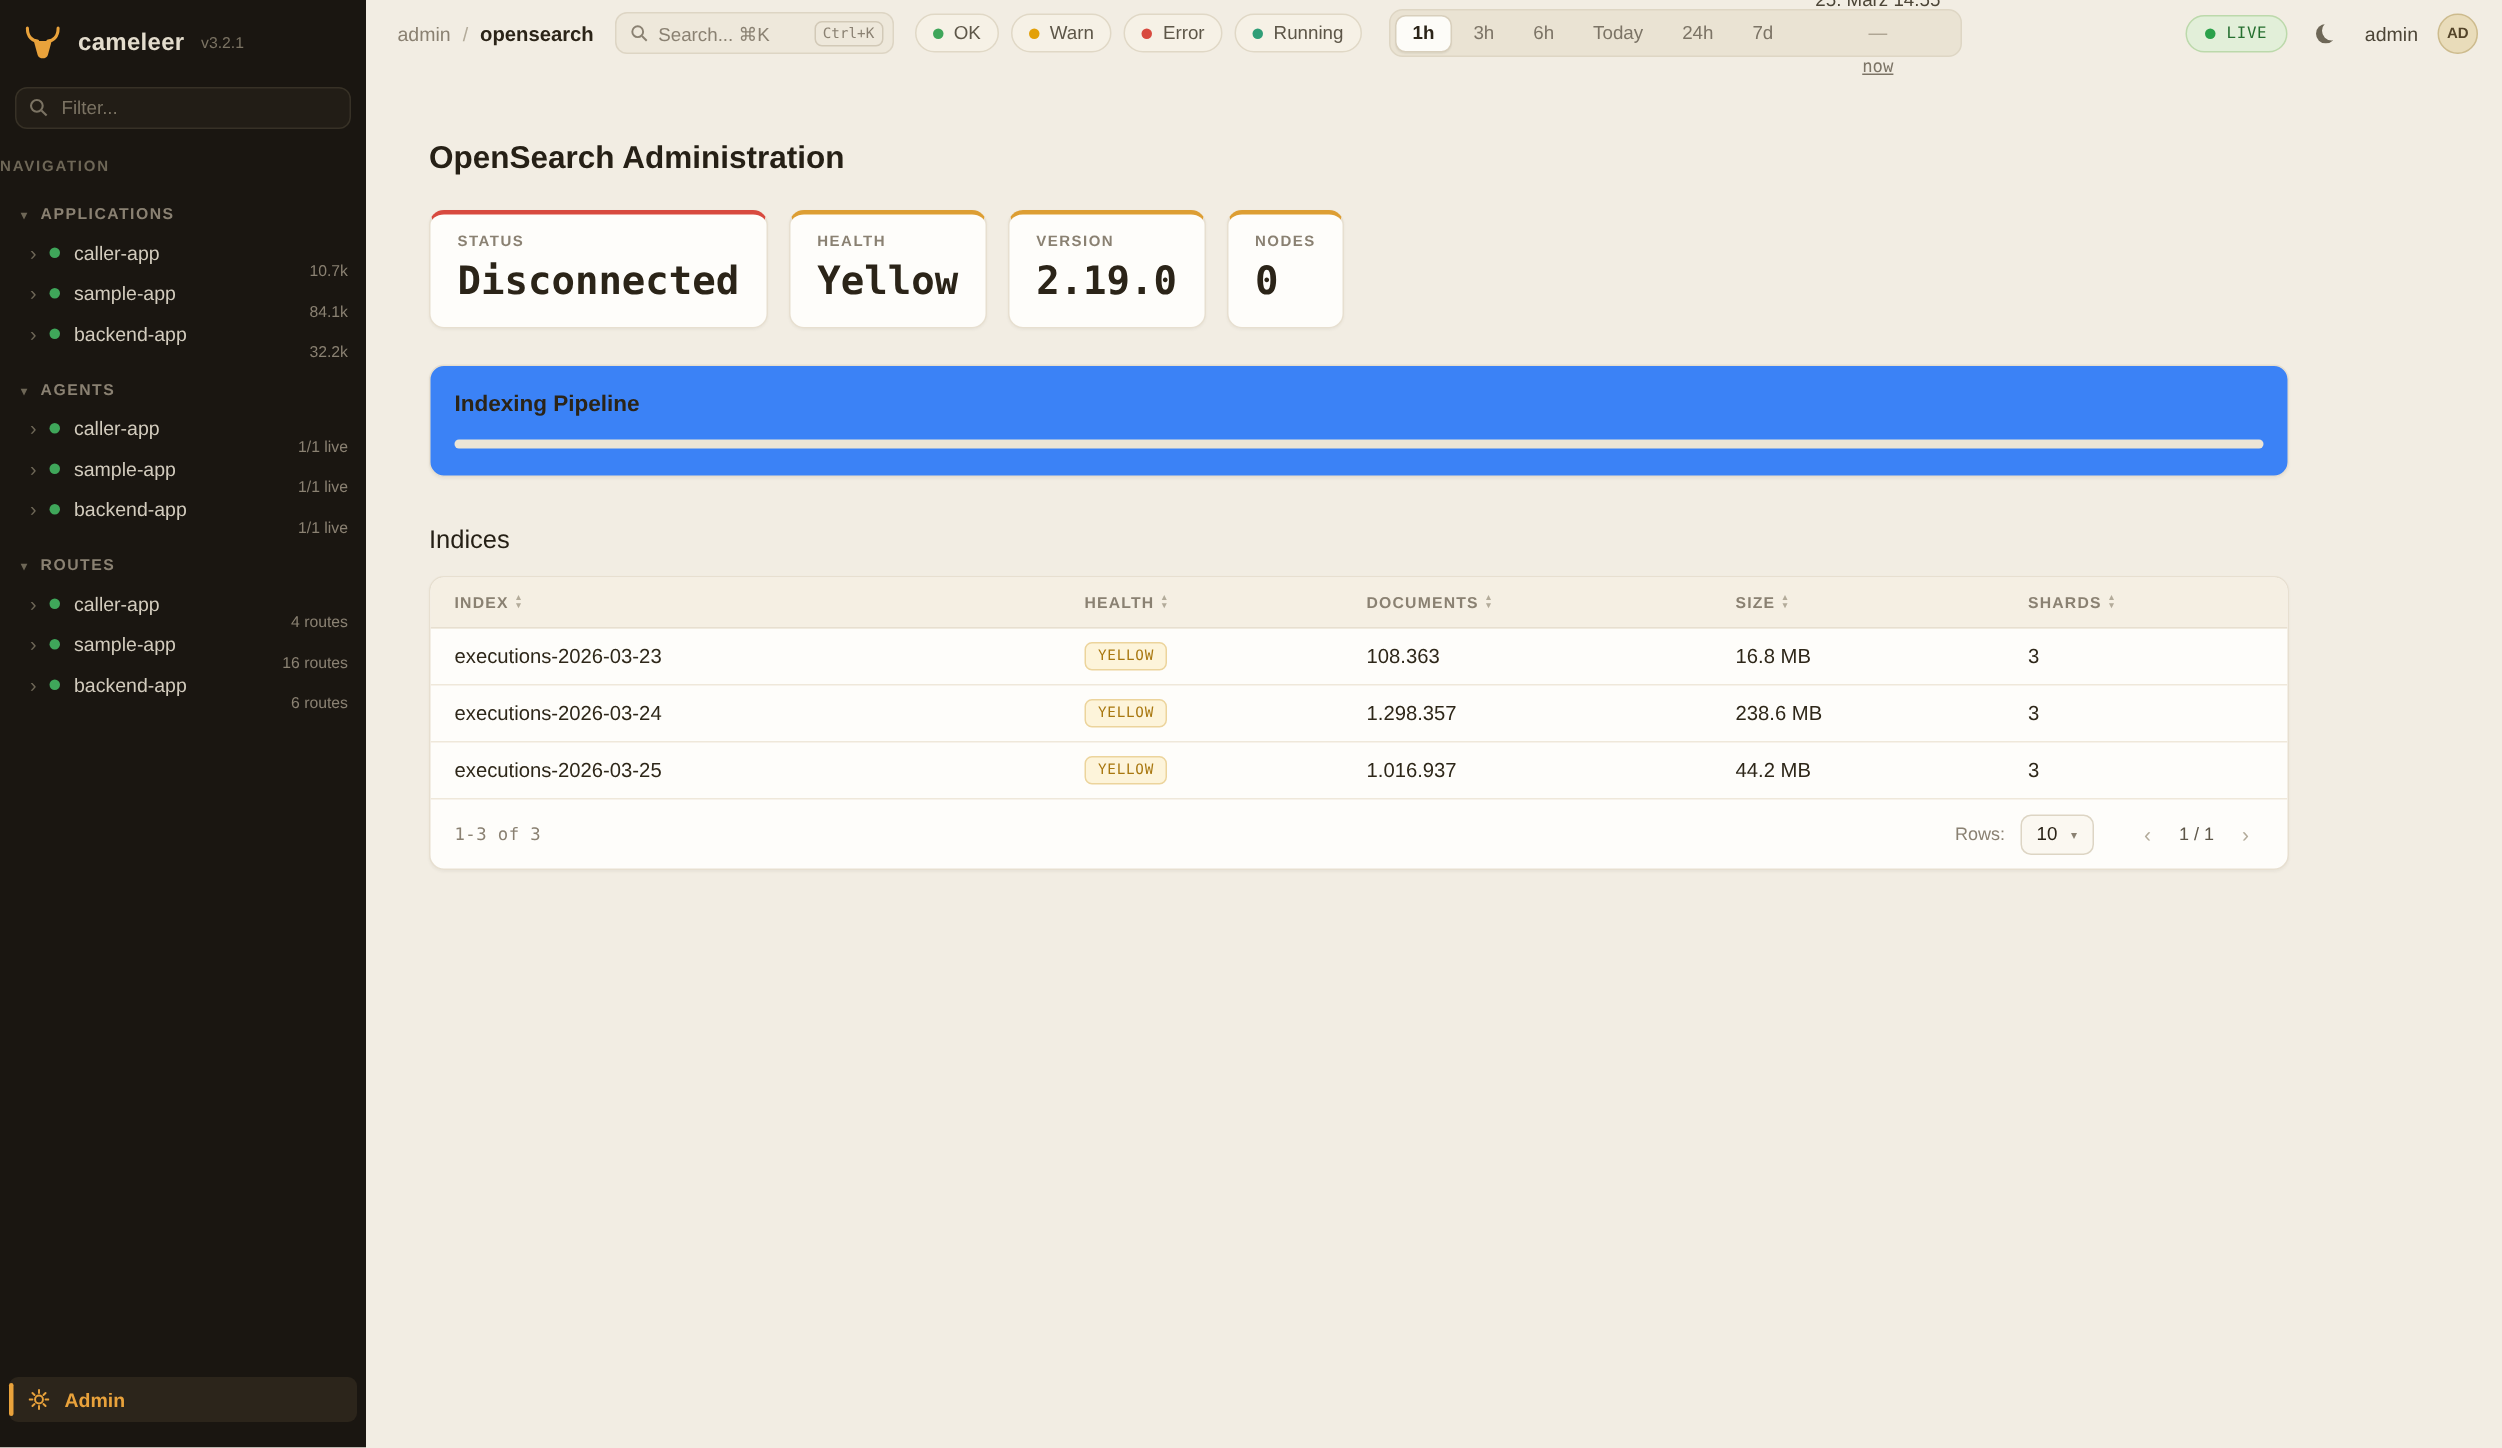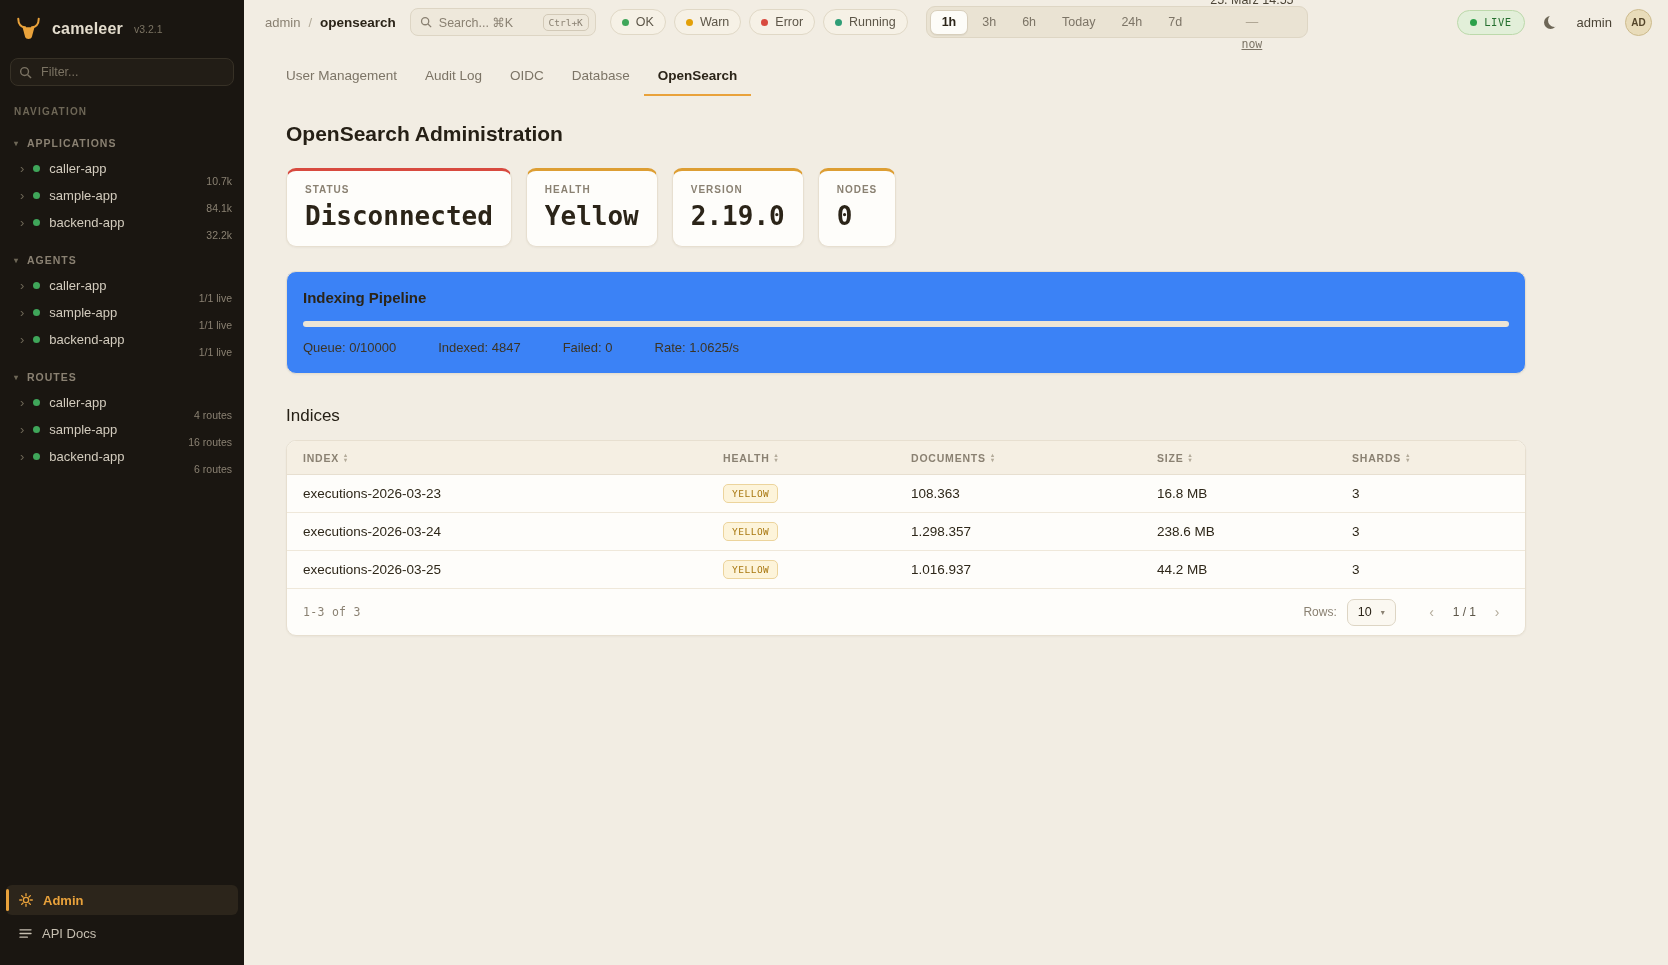--- a/index.html
+++ b/index.html
@@ -9,21 +9,21 @@
 
   
   .sidebar { width:244px; min-width:244px; background:#1a1611; color:#cfc8ba; display:flex; flex-direction:column; padding:12px 0 14px; }
   .brand { display:flex; align-items:center; gap:9px; padding:4px 14px 12px; }
   .brand-name { font-size:16px; font-weight:bold; color:#e3dccd; letter-spacing:.2px; }
   .brand-ver { font-size:10.5px; color:#7b7363; margin-left:2px; }
   .filter-wrap { margin:4px 10px 8px; position:relative; }
   .filter-input { width:100%; height:28px; background:#221d16; border:1px solid #373126; border-radius:8px; color:#cfc8ba; font-size:12.5px; padding:0 10px 0 30px; outline:none; font-family:"Liberation Sans",sans-serif; }
   .filter-input::placeholder { color:#7b7363; }
   .filter-icon { position:absolute; left:9px; top:7px; color:#7b7363; }
-  .nav-label { font-size:10px; letter-spacing:1.2px; color:#6e6757; padding:12px 14px 2px; font-weight:bold; }
+  .nav-label { font-size:10px; letter-spacing:1.2px; color:#6e6757; padding:12px 0 2px; font-weight:bold; }
   .nav-section { margin-top:14px; }
   .sec-head { display:flex; align-items:center; gap:8px; padding:4px 14px 6px; font-size:10.5px; letter-spacing:1px; color:#8a8172; font-weight:bold; cursor:pointer; }
   .sec-caret { font-size:8px; color:#6e6757; }
   .nav-item { display:flex; align-items:center; height:27px; padding:0 12px 0 20px; font-size:13px; color:#d2cbbd; cursor:pointer; }
   .nav-item .chev { color:#6e6757; font-size:13px; margin-right:9px; }
   .dot { width:7px; height:7px; border-radius:50%; margin-right:9px; flex:none; }
   .nav-badge { margin-left:auto; font-family:Liberation Sans, sans-serif; font-size:10.5px; color:#8a8172;margin-top:24px; }
   .side-footer { margin-top:auto; padding:0 6px; }
   .foot-item { display:flex; align-items:center; gap:10px; height:30px; padding:0 13px; border-radius:6px; font-size:13px; color:#c6bfb1; cursor:pointer; margin-bottom:3px; position:relative; }
   .foot-item.active { background:#2c251b; color:#e9a23b; font-weight:bold; }
@@ -207,30 +207,20 @@
             <line x1="0.8" y1="8" x2="3" y2="8"></line>
               <line x1="13" y1="8" x2="15.2" y2="8"></line>
             <line x1="3" y1="3" x2="4.6" y2="4.6"></line>
               <line x1="11.4" y1="11.4" x2="13" y2="13"></line>
             <line x1="3" y1="13" x2="4.6" y2="11.4"></line>
               <line x1="11.4" y1="4.6" x2="13" y2="3"></line>
           </svg>
         </span>
         <span>Admin</span>
       </div>
-      <div class="foot-item">
-        <span class="foot-icon">
-          <svg viewBox="0 0 14 12" width="13" height="11" stroke="currentColor" stroke-width="1.5" fill="none" stroke-linecap="round">
-            <line x1="1" y1="2" x2="13" y2="2"></line>
-              <line x1="1" y1="6" x2="13" y2="6"></line>
-              <line x1="1" y1="10" x2="9" y2="10"></line>
-          </svg>
-        </span>
-        <span>API Docs</span>
-      </div>
     </div>
   </aside>
 
   <div class="main">
 
     <header class="topbar">
       <div class="crumb">
         <span class="crumb-parent">admin</span>
         <span class="crumb-sep">/</span>
         <span class="crumb-cur">opensearch</span>
@@ -288,27 +278,20 @@
         <div class="theme-btn">
           <span class="moon"></span>
         </div>
         <span class="user-name">admin</span>
         <div class="avatar">AD</div>
       </div>
     </header>
 
     <div class="content">
 
-      <nav class="tabs">
-        <div class="tab">User Management</div>
-        <div class="tab">Audit Log</div>
-        <div class="tab">OIDC</div>
-        <div class="tab">Database</div>
-        <div class="tab active">OpenSearch</div>
-      </nav>
 
       <h1 class="page-title">OpenSearch Administration</h1>
 
       <div class="stats">
         <div class="stat-card" style="border-top-color: rgb(216, 74, 63);">
           <div class="stat-label">STATUS</div>
           <div class="stat-value">Disconnected</div>
         </div>
         <div class="stat-card" style="border-top-color: rgb(221, 158, 51);">
           <div class="stat-label">HEALTH</div>
@@ -321,26 +304,20 @@
         <div class="stat-card" style="border-top-color: rgb(221, 158, 51);">
           <div class="stat-label">NODES</div>
           <div class="stat-value">0</div>
         </div>
       </div>
 
       <div class="panel">
         <div class="panel-title">Indexing Pipeline</div>
         <div class="progress">
           <div class="progress-fill" style="width: 0%;"></div>
-        </div>
-        <div class="pipe-stats">
-          <span>Queue: 0/10000</span>
-          <span>Indexed: 4847</span>
-          <span>Failed: 0</span>
-          <span>Rate: 1.0625/s</span>
         </div>
       </div>
 
       <h2 class="section-title">Indices</h2>
 
       <div class="table-card">
         <div class="thead">
           <div class="th">
             <span>INDEX</span>
             <span class="sort">

